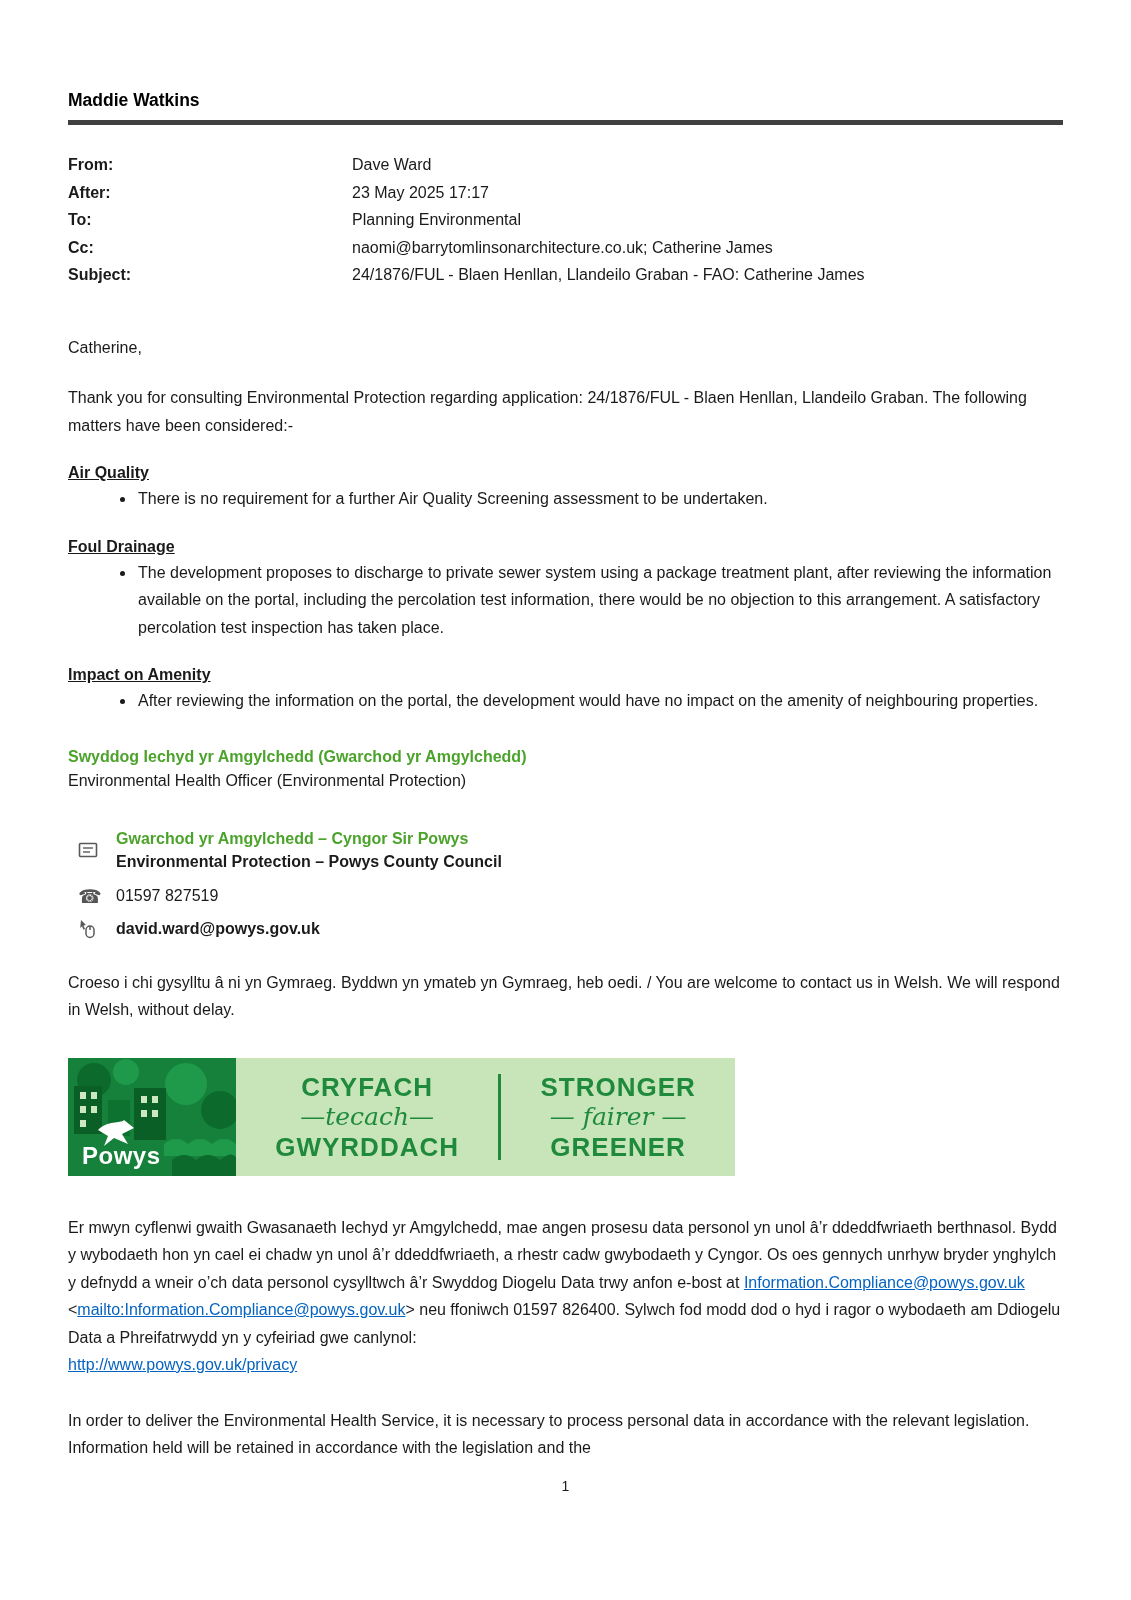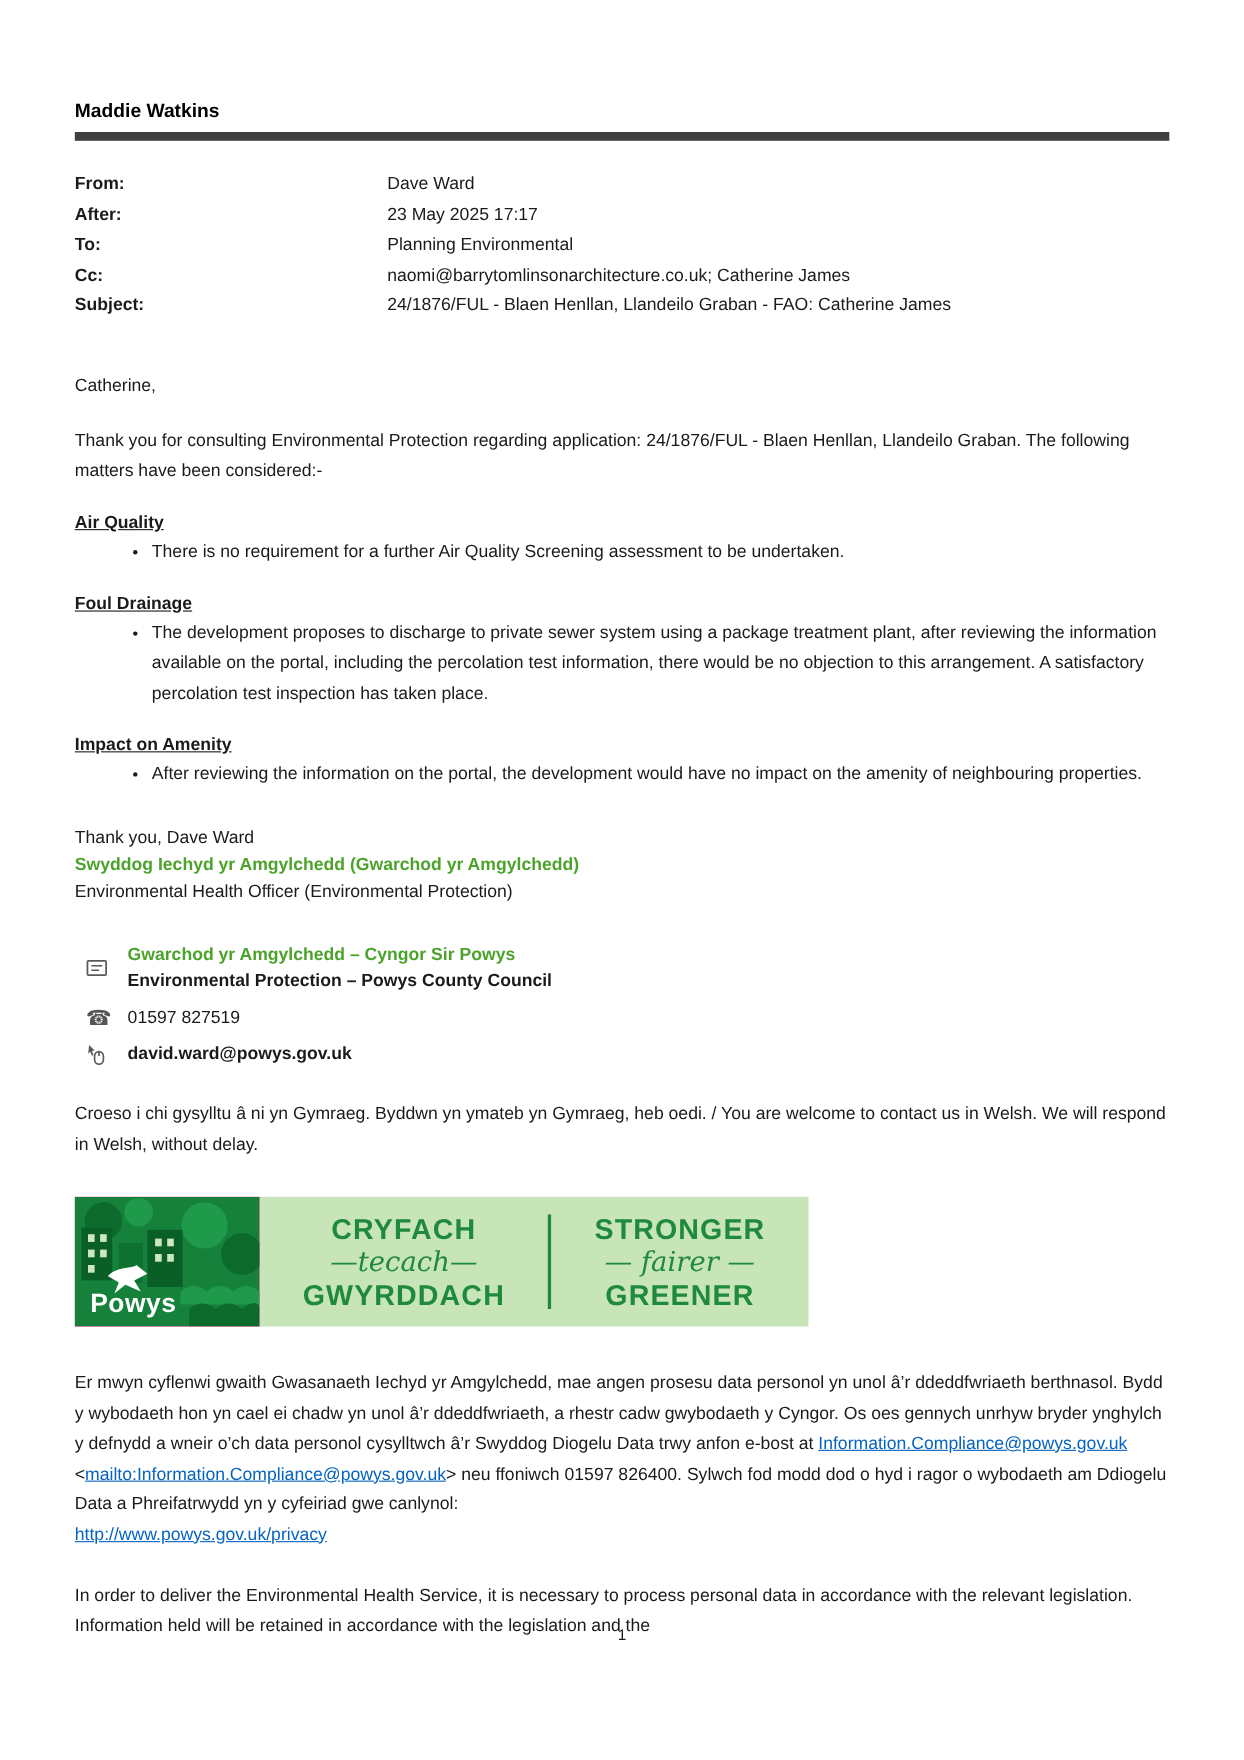--- a/index.html
+++ b/index.html
@@ -12,21 +12,21 @@
     font-size: 16px;
     color: #1a1a1a;
     padding: 90px 68px 0 68px;
     position: relative;
   }
   .page-owner {
     font-size: 17.5px;
     font-weight: bold;
     color: #000;
     padding-bottom: 9px;
-    border-bottom: 8px solid #404040;
+    border-bottom: 5px solid #404040;
   }
   .mail-headers {
     margin-top: 28px;
     display: grid;
     grid-template-columns: 284px 1fr;
     row-gap: 3px;
     line-height: 24.5px;
   }
   .mail-headers .label { font-weight: bold; }
   .body-text { line-height: 27.5px; }
@@ -69,21 +69,21 @@
     width: 667px;
     height: 118px;
     display: flex;
     background: #C8E5B9;
   }
   .banner-logo {
     position: relative;
     width: 168px;
     height: 118px;
     flex: 0 0 auto;
-    background: #ec4899;
+    background: #14532d;
     overflow: hidden;
   }
   .banner-logo svg { position: absolute; inset: 0; }
   .banner-logo .logo-word {
     position: absolute;
     left: 14px;
     bottom: 6px;
     color: #ffffff;
     font-weight: bold;
     font-size: 24px;
@@ -170,21 +170,20 @@
 </div>
 
 <div class="section">
   <div class="section-heading">Impact on Amenity</div>
   <ul class="bullets">
     <li>After reviewing the information on the portal, the development would have no impact on the amenity of neighbouring properties.</li>
   </ul>
 </div>
 
 <div class="signoff">
-  <div class="body-text">Thank you, Dave Ward</div>
   <div class="title-welsh">Swyddog Iechyd yr Amgylchedd (Gwarchod yr Amgylchedd)</div>
   <div class="title-english">Environmental Health Officer (Environmental Protection)</div>
 </div>
 
 <div class="sig-block">
   <div class="sig-row">
     <div class="icon-cell">
       <svg class="env-svg" width="20" height="16" viewBox="0 0 20 16">
         <rect x="1.5" y="1.5" width="17" height="13" rx="1" fill="none" stroke="#595959" stroke-width="1.6"></rect>
         <line x1="5" y1="6" x2="15" y2="6" stroke="#595959" stroke-width="1.4"></line>

